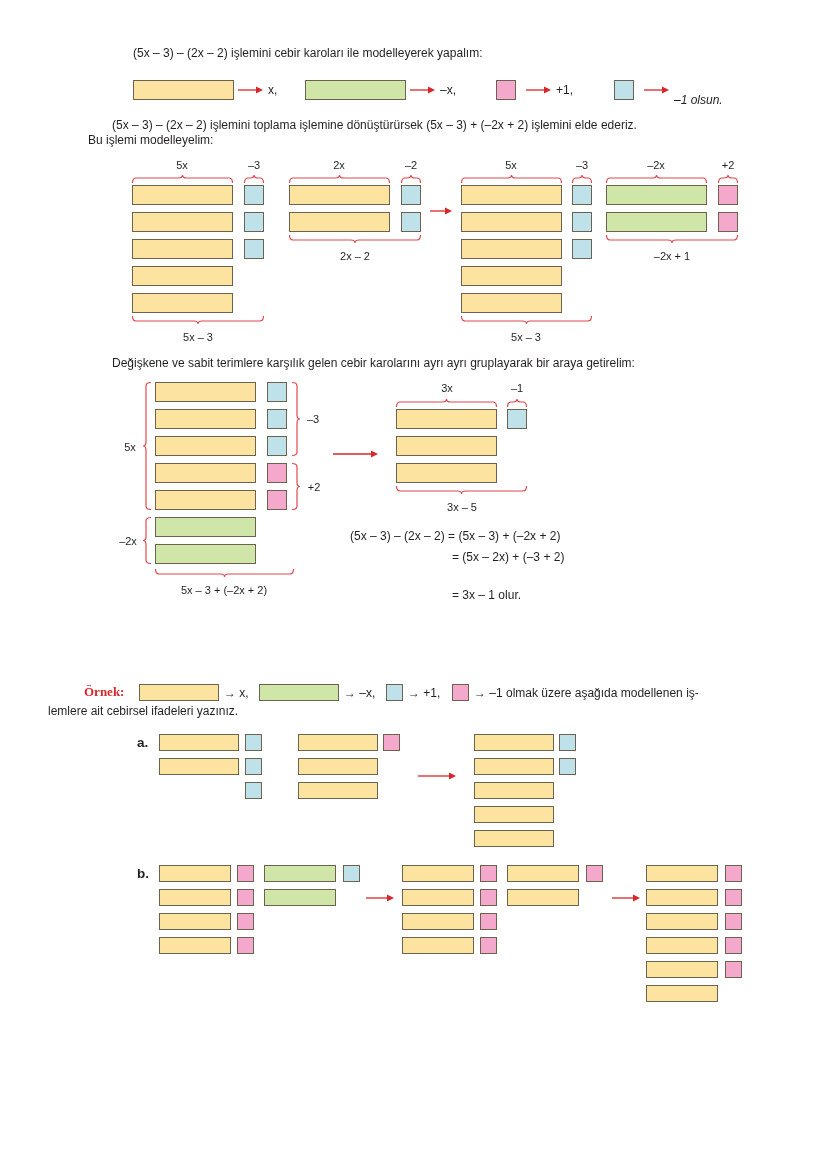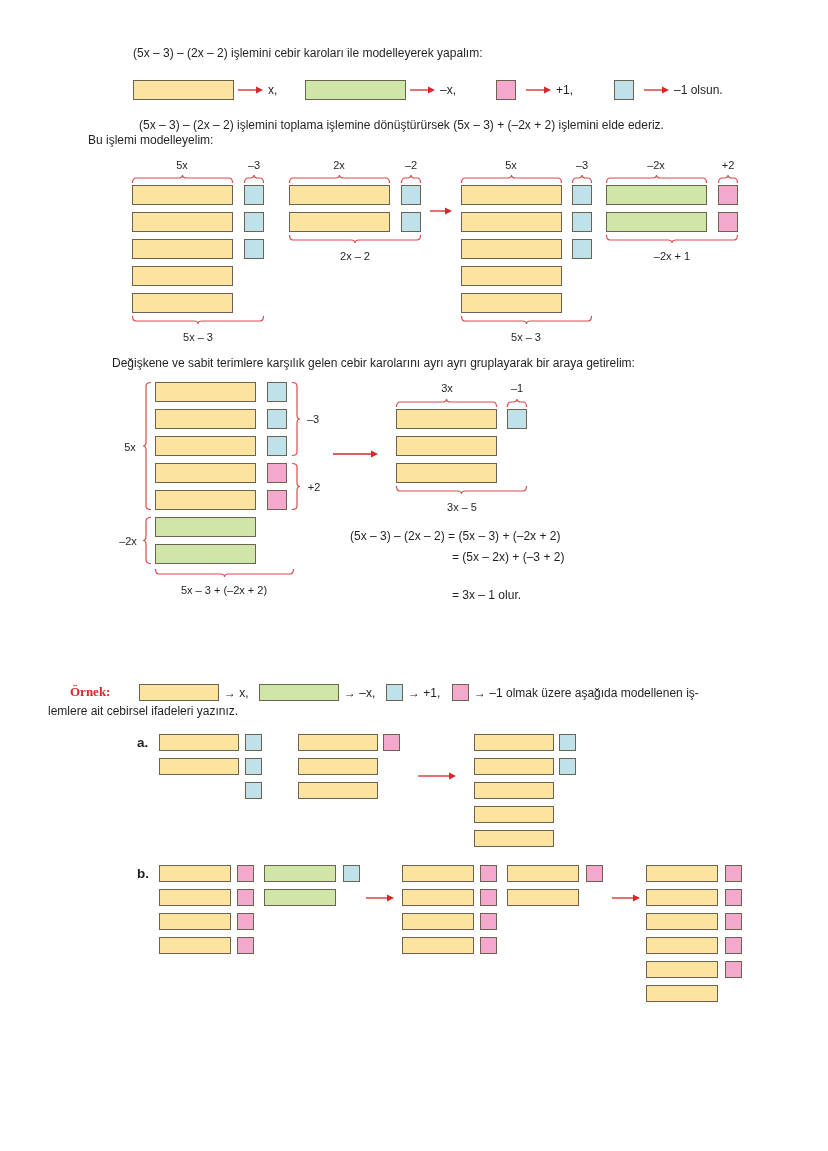--- a/index.html
+++ b/index.html
@@ -17,30 +17,30 @@
   .bold{font-weight:bold;font-size:13.5px;}
   #layer{position:absolute;left:0;top:0;width:828px;height:1151px;}
 </style>
 </head>
 <body>
 
 <div class="txt" style="left:133px;top:46px;">(5x – 3) – (2x – 2) işlemini cebir karoları ile modelleyerek yapalım:</div>
 
 <div id="legend1"></div>
 
-<div class="txt" style="left:112px;top:118px;margin-left:27px;">(5x – 3) – (2x – 2) işlemini toplama işlemine dönüştürürsek (5x – 3) + (–2x + 2) işlemini elde ederiz.</div>
+<div class="txt" style="left:112px;top:118px;">(5x – 3) – (2x – 2) işlemini toplama işlemine dönüştürürsek (5x – 3) + (–2x + 2) işlemini elde ederiz.</div>
 <div class="txt" style="left:88px;top:133px;">Bu işlemi modelleyelim:</div>
 
 <div class="txt" style="left:112px;top:356px;">Değişkene ve sabit terimlere karşılık gelen cebir karolarını ayrı ayrı gruplayarak bir araya getirelim:</div>
 
 <div class="txt" style="left:350px;top:529px;">(5x – 3) – (2x – 2) = (5x – 3) + (–2x + 2)</div>
 <div class="txt" style="left:452px;top:550px;">= (5x – 2x) + (–3 + 2)</div>
 <div class="txt" style="left:452px;top:588px;">= 3x – 1 olur.</div>
 
-<div class="txt ornek" style="left:70px;top:684px;">Örnek:</div>
+<div class="txt ornek" style="left:84px;top:684px;">Örnek:</div>
 <div class="txt" style="left:48px;top:704px;">lemlere ait cebirsel ifadeleri yazınız.</div>
 <div class="txt bold" style="left:137px;top:735px;">a.</div>
 <div class="txt bold" style="left:137px;top:866px;">b.</div>
 
 <div id="layer">
     <div class="tile t-x" style="left: 133px; top: 80px; width: 101px; height: 20px;"></div>
     <svg class="arrow" width="25" height="10" style="left: 238px; top: 85px;">
       <line x1="0" y1="5" x2="19" y2="5" stroke="#d8262a" stroke-width="1.3"></line>
       <polygon points="18,1.5 25,5 18,8.5" fill="#d8262a"></polygon>
     </svg>
@@ -55,21 +55,21 @@
     <svg class="arrow" width="25" height="10" style="left: 526px; top: 85px;">
       <line x1="0" y1="5" x2="19" y2="5" stroke="#d8262a" stroke-width="1.3"></line>
       <polygon points="18,1.5 25,5 18,8.5" fill="#d8262a"></polygon>
     </svg>
     <div class="txt" style="left: 556px; top: 83px;">+1,</div>
     <div class="tile t-b" style="left: 614px; top: 80px; width: 20px; height: 20px;"></div>
     <svg class="arrow" width="25" height="10" style="left: 644px; top: 85px;">
       <line x1="0" y1="5" x2="19" y2="5" stroke="#d8262a" stroke-width="1.3"></line>
       <polygon points="18,1.5 25,5 18,8.5" fill="#d8262a"></polygon>
     </svg>
-    <div class="txt" style="left: 674px; top: 83px;">–1 olsun.</div>
+    <div class="txt" style="left: 674px; top: 93px; font-style: italic;">–1 olsun.</div>
     <div class="tile t-x" style="left: 132px; top: 185px; width: 101px; height: 20px;"></div>
     <div class="tile t-x" style="left: 132px; top: 212px; width: 101px; height: 20px;"></div>
     <div class="tile t-x" style="left: 132px; top: 239px; width: 101px; height: 20px;"></div>
     <div class="tile t-x" style="left: 132px; top: 266px; width: 101px; height: 20px;"></div>
     <div class="tile t-x" style="left: 132px; top: 293px; width: 101px; height: 20px;"></div>
     <div class="tile t-b" style="left: 244px; top: 185px; width: 20px; height: 20px;"></div>
     <div class="tile t-b" style="left: 244px; top: 212px; width: 20px; height: 20px;"></div>
     <div class="tile t-b" style="left: 244px; top: 239px; width: 20px; height: 20px;"></div>
     <svg class="brace" width="101" height="8" style="left: 132px; top: 175px;">
       <path d="M0.5,8 Q0.5,3 4,3 L46.5,3 Q50.5,3 50.5,0 Q50.5,3 54.5,3 L97,3 Q100.5,3 100.5,8" fill="none" stroke="#e0484e" stroke-width="1.2"></path>

